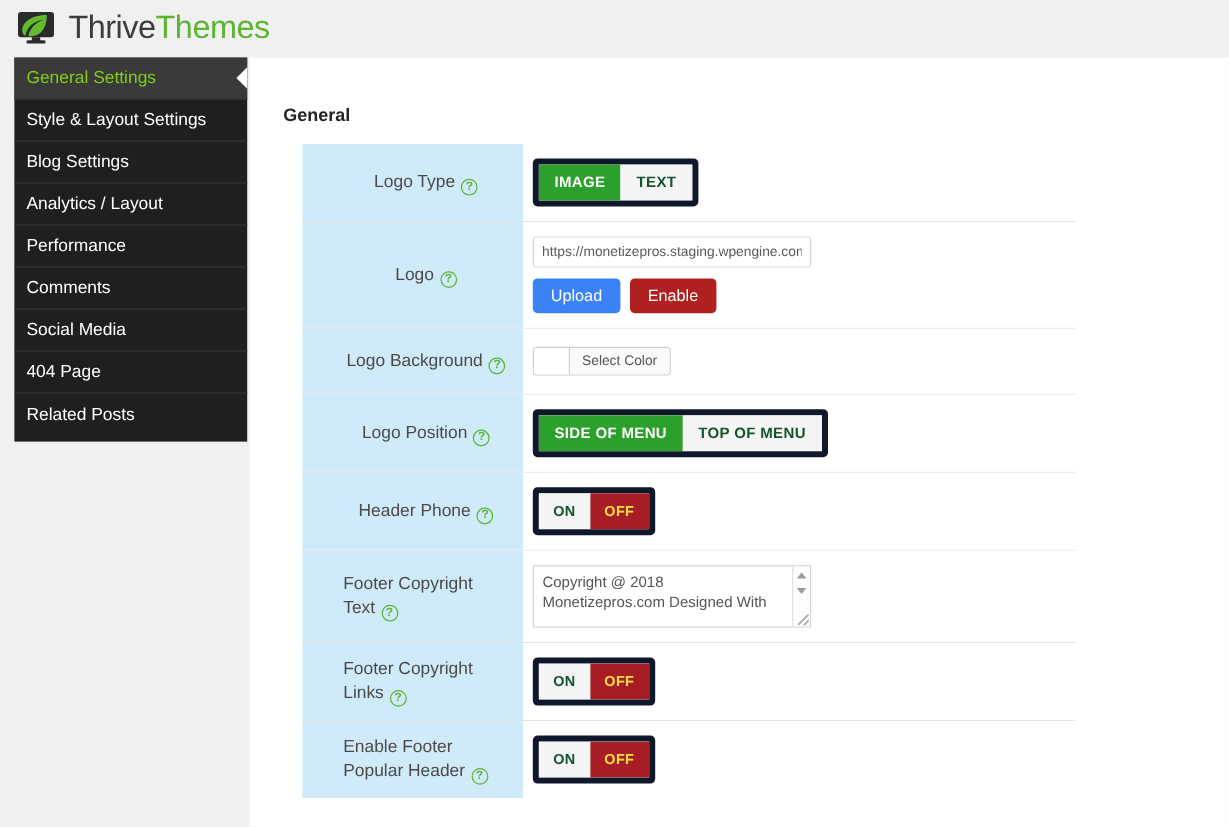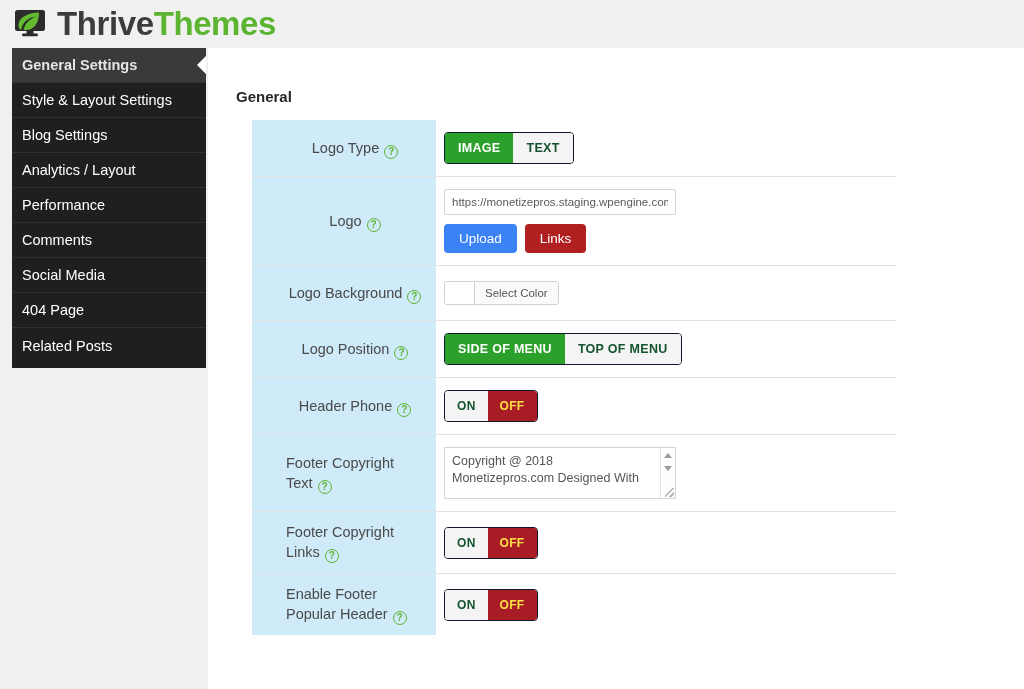--- a/index.html
+++ b/index.html
@@ -19,22 +19,22 @@
     padding-left: 14px;
     background: #f0f0f0;
   }
   #brand-logo-mark {
     width: 34px; height: 28px;
     margin-right: 9px;
     position: relative;
     flex: none;
   }
   #brand-wordmark {
-    font-size: 33px;
-    font-weight: bold;
+    font-size: 27px;
+    font-weight: normal;
     letter-spacing: -0.4px;
     line-height: 1;
     white-space: nowrap;
   }
   .wm-dark  { color: #3c3c3c; }
   .wm-green { color: #5cb531; }
 
   
   #app-body {
     position: relative;
@@ -57,22 +57,21 @@
     align-items: center;
     padding-left: 10px;
     color: #ffffff;
     font-size: 14.5px;
     border-bottom: 1px solid #303030;
     cursor: pointer;
   }
   .nav-item:last-child { border-bottom: none; }
   .nav-item.is-active {
     background: #3a3a3a;
-    color: #e5e5e5;
-    font-weight: bold;
+    color: #84cc16;
   }
   .nav-item.is-active::after {
     content: "";
     position: absolute;
     right: 0; top: 50%;
     transform: translateY(-50%);
     width: 0; height: 0;
     border-top: 9px solid transparent;
     border-bottom: 9px solid transparent;
     border-right: 9px solid #ffffff;
@@ -142,21 +141,21 @@
     flex-direction: column;
     justify-content: center;
     padding: 12px 0 12px 8px;
   }
 
   
   .segmented {
     display: inline-flex;
     border-radius: 4px;
     overflow: hidden;
-    border: 1px solid #0f172a;
+    border: 5px solid #0f172a;
     align-self: flex-start;
     background: #f4f4f4;
   }
   .segmented .seg {
     padding: 8px 13px;
     font-size: 12.5px;
     font-weight: bold;
     letter-spacing: 0.3px;
     color: #14532d;
     background: #f4f4f4;
@@ -350,21 +349,21 @@
       <div class="setting-row">
         <div class="row-label">
           <div class="row-label-inner">
             <span>Logo</span><span class="help-icon">?</span>
           </div>
         </div>
         <div class="row-value">
           <input class="url-input" type="text" value="https://monetizepros.staging.wpengine.com/w" style="">
           <div class="btn-row">
             <button class="pill-btn green">Upload</button>
-            <button class="pill-btn red">Links</button>
+            <button class="pill-btn red">Enable</button>
           </div>
         </div>
       </div>
 
       <div class="setting-row">
         <div class="row-label">
           <div class="row-label-inner">
             <span>Logo Background</span><span class="help-icon">?</span>
           </div>
         </div>

